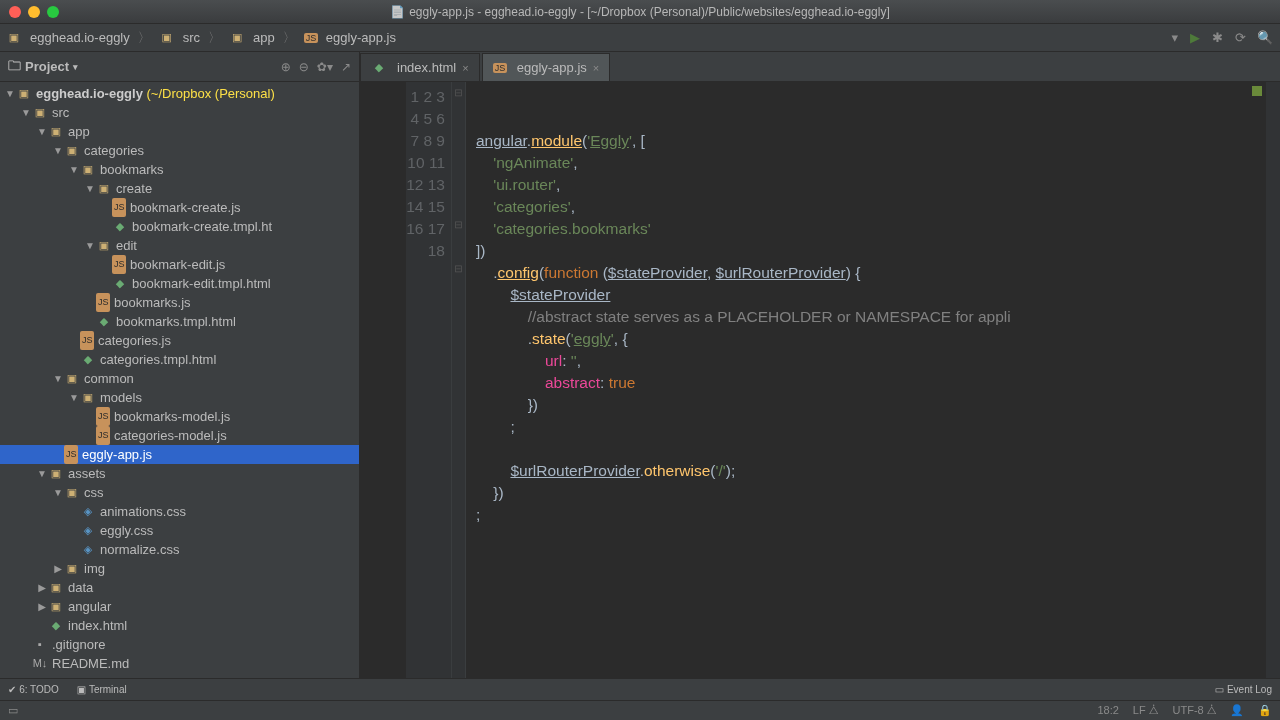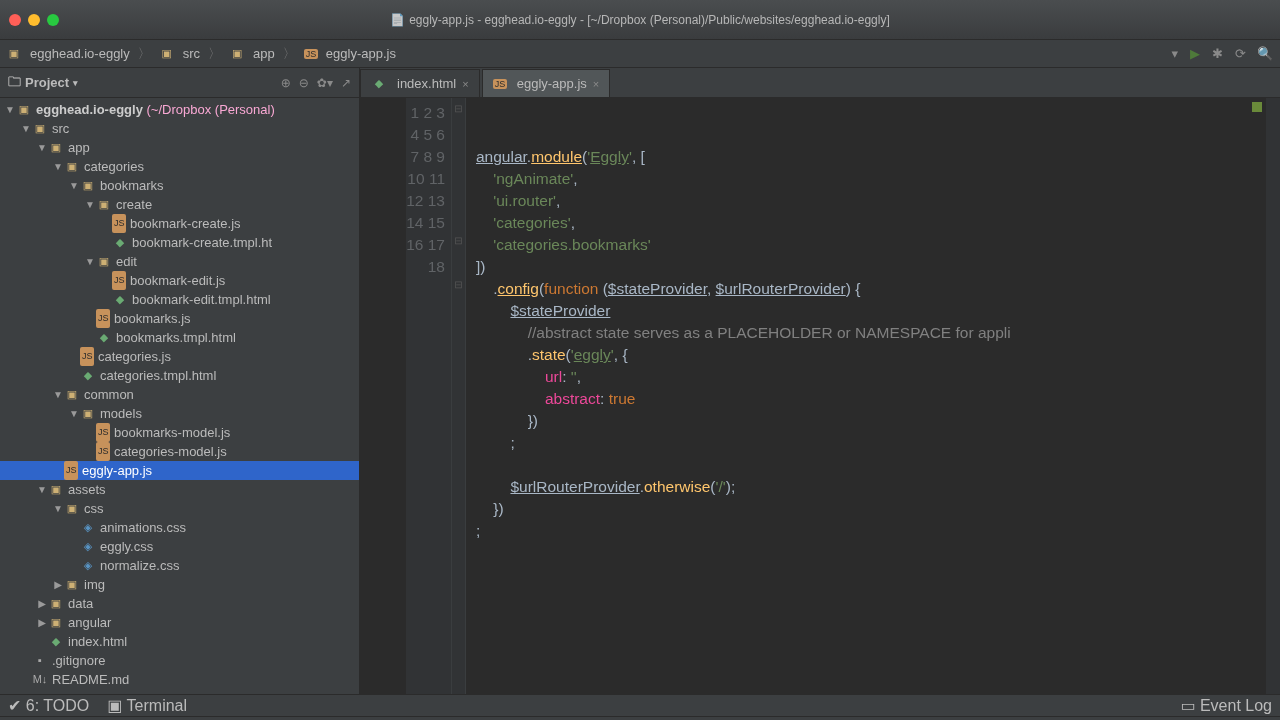--- a/index.html
+++ b/index.html
@@ -1,17 +1,17 @@
 <!DOCTYPE html>
 <html><head>
 <meta charset="utf-8">
 <style>
 * { margin:0; padding:0; box-sizing:border-box; font-family:"Lucida Grande","Segoe UI",sans-serif; }
 body { background:#3c3f41; color:#bbb; font-size:13px; overflow:hidden; width:1280px; height:720px; }
-.titlebar { height:40px; background:linear-gradient(#4a4d4f,#3a3c3e); display:flex; align-items:center; position:relative; border-bottom:1px solid #2b2b2b; }
+.titlebar { height:24px; background:linear-gradient(#4a4d4f,#3a3c3e); display:flex; align-items:center; position:relative; border-bottom:1px solid #2b2b2b; }
 .traffic { display:flex; gap:7px; margin-left:9px; }
 .traffic span { width:12px; height:12px; border-radius:50%; }
 .tl-close{background:#ff5f57;} .tl-min{background:#ffbd2e;} .tl-max{background:#28c940;}
 .title-text{ position:absolute; left:0; right:0; text-align:center; color:#b7b7b7; font-size:12px; }
 .title-text .ticon{ opacity:.7; margin-right:4px; }
 .breadcrumb{ height:28px; background:#3c3f41; display:flex; align-items:center; padding:0 6px; border-bottom:1px solid #2b2b2b; gap:6px;}
 .bc-item{ display:flex; align-items:center; gap:4px; color:#bbb; font-size:13px;}
 .bc-sep{ color:#777; margin:0 2px;}
 .bc-right{ margin-left:auto; display:flex; gap:12px; align-items:center;}
 .tb-icon{ color:#8a8a8a; font-size:13px; }
@@ -26,39 +26,39 @@
 .tree{ flex:1; overflow:auto; padding-top:2px; font-size:13px; line-height:19px;}
 .node{ display:flex; align-items:center; white-space:nowrap; padding-right:6px; cursor:pointer;}
 .node.selected{ background:#2f65ca; color:#fff;}
 .arrow{ width:12px; display:inline-block; text-align:center; color:#9a9a9a; font-size:10px;}
 .ficon{ width:16px; display:inline-block; text-align:center; margin-right:4px; font-size:11px;}
 .fold{color:#cdb074;}
 .jsf{background:#c7925b; color:#2b2b2b; border-radius:2px; font-size:9px; padding:0 2px; display:inline-block; width:14px; text-align:center; margin-right:4px;}
 .htmlf{color:#6aab73;}
 .cssf{color:#5894c4;}
 .mdf{color:#aaa;}
-.muted{ color:#f9a8d4;}
+.muted{ color:#fde047;}
 .editor{ flex:1; display:flex; flex-direction:column; background:#2b2b2b;}
 .tabbar{ height:30px; background:#3c3f41; display:flex; align-items:flex-end; border-bottom:1px solid #2b2b2b;}
 .tab{ height:28px; display:flex; align-items:center; gap:6px; padding:0 10px; color:#bbb; font-size:13px; border:1px solid #2b2b2b; border-bottom:none; background:#3c3f41; margin-right:2px; cursor:pointer;}
 .tab.active{ background:#515658;}
 .tab .close{ color:#8a8a8a; font-size:11px;}
 .code-area{ flex:1; display:flex; overflow:hidden; font-family:Menlo,Consolas,monospace; font-size:15.5px; line-height:22px;margin-left:46px;}
 .gutter{ width:46px; background:#313335; color:#606366; text-align:right; padding:4px 6px 0 0; border-right:1px solid #3a3d3f;}
 .fold-col{ width:14px; background:#313335; border-right:1px solid #3a3d3f;}
 .code{ flex:1; padding:4px 0 0 10px; color:#a9b7c6; white-space:pre; position:relative;}
 .rmargin{ width:14px; background:#313335;}
 .k-orange{ color:#cc7832;}
 .k-yellow{ color:#ffc66d;}
 .k-green{ color:#6a8759;}
 .k-purple{ color:#ec4899;}
 .k-grey{ color:#808080;}
 .k-ul{ text-decoration:underline;}
 .sq{ position:absolute; top:4px; right:4px; width:10px; height:10px; background:#6a8a3a;}
-.bottombar{ height:22px; background:#3c3f41; border-top:1px solid #2b2b2b; display:flex; align-items:center; font-size:16px; padding:0 8px; gap:18px;}
+.bottombar{ height:22px; background:#3c3f41; border-top:1px solid #2b2b2b; display:flex; align-items:center; font-size:10px; padding:0 8px; gap:18px;}
 .bottombar .right{ margin-left:auto; display:flex; gap:14px;}
 .statusbar{ height:20px; background:#3c3f41; border-top:1px solid #2b2b2b; display:flex; align-items:center; padding:0 8px; font-size:11px; color:#8a8a8a;}
 .statusbar .right{ margin-left:auto; display:flex; gap:14px;}
 .chev{ font-size:9px;}
 .fold-dash{ color:#555; font-size:10px; display:block; text-align:center;}
 </style>
 </head>
 <body>
 
 <div class="titlebar">

